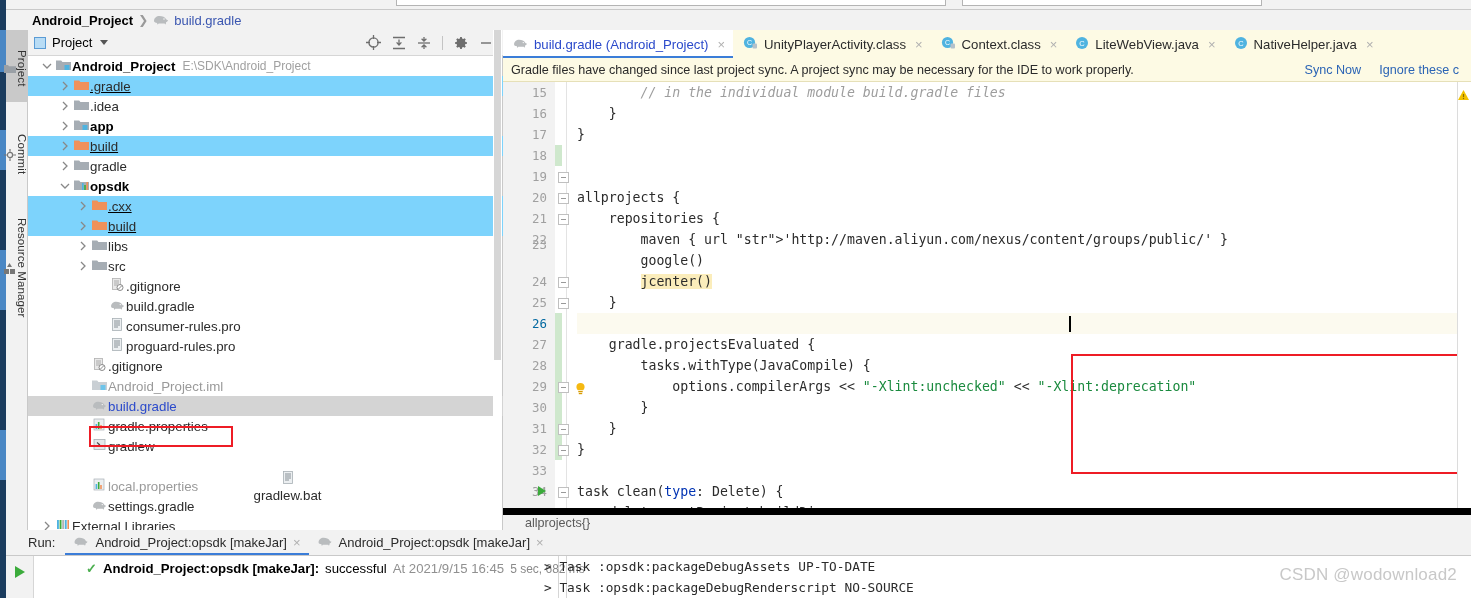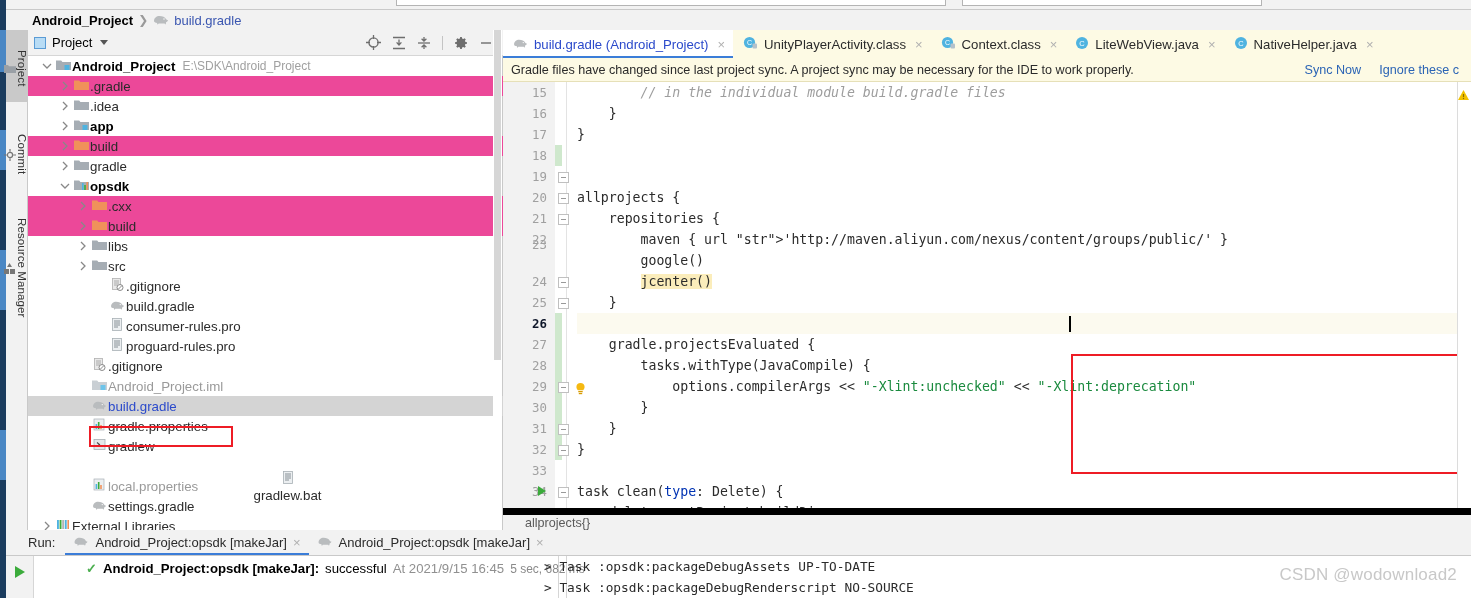--- a/index.html
+++ b/index.html
@@ -68,21 +68,21 @@
   .caret-dn { width:0;height:0;border-left:4px solid transparent;border-right:4px solid transparent;border-top:5px solid #555; margin-left:2px;}
   .pp-tools { margin-left:auto; display:flex; align-items:center; gap:11px; padding-right:4px;}
   .pp-tools svg { display:block; }
   .tool-div { width:1px; height:14px; background:#c4c4c4; }
 
   .tree { position:absolute; left:0; top:26px; width:475px; height:474px; overflow:hidden; font-size:13.3px; }
   .row {
     position:relative; height:20px; display:flex; align-items:center;
     white-space:nowrap; padding-right:4px;
   }
-  .row.hl-yellow { background:#ec4899; }
+  .row.hl-yellow { background:#7dd3fc;text-decoration:underline; }
   .row.sel { background:#d4d4d4; }
   .arrow { width:14px; flex:0 0 14px; display:flex; align-items:center; justify-content:center; color:#7a7a7a; font-size:10px; }
   .arrow svg { display:block; }
   .ic { width:18px; flex:0 0 18px; display:flex; align-items:center; justify-content:center; }
   .lbl { color:#2b2b2b; }
   .lbl.b { font-weight:bold; color:#000; }
   .lbl.blue { color:#2b4acb; }
   .lbl.grey { color:#9a9a9a; }
   .path { color:#a0a0a0; font-size:12px; margin-left:7px; }
   .redbox-tree {
@@ -121,21 +121,21 @@
   
   .code-wrap { position:absolute; left:0; top:52px; width:968px; height:448px; background:#fff; overflow:hidden; }
   .gutter {
     position:absolute; left:0; top:0; width:52px; height:448px; background:#f2f2f2;
   }
   .gutter-fold { position:absolute; left:52px; top:0; width:22px; height:448px; background:#fff; }
   .gline {
     position:absolute; right:8px; font-family:"DejaVu Sans Mono", monospace;
     font-size:12.4px; color:#a0a0a0; text-align:right; height:21px; line-height:21px;
   }
-  .gline.cur { color:#0f172a;font-weight:bold; }
+  .gline.cur { color:#0369a1; }
   .lnhl { position:absolute; left:0; width:968px; height:21px; background:#fcfaef; }
   .green-bar { position:absolute; left:52px; width:7px; background:#cfe8cd; }
   .fold-icon { position:absolute; left:55px; width:11px; height:11px; border:1px solid #c0c0c0; background:#fff; }
   .fold-icon::before {
     content:""; position:absolute; left:2px; top:4px; width:5px; height:1px; background:#999;
   }
   .codetext {
     position:absolute; left:74px; top:0; width:894px; height:448px;
     font-family:"DejaVu Sans Mono", monospace; font-size:13.2px; color:#2b2b2b;
     white-space:pre;

